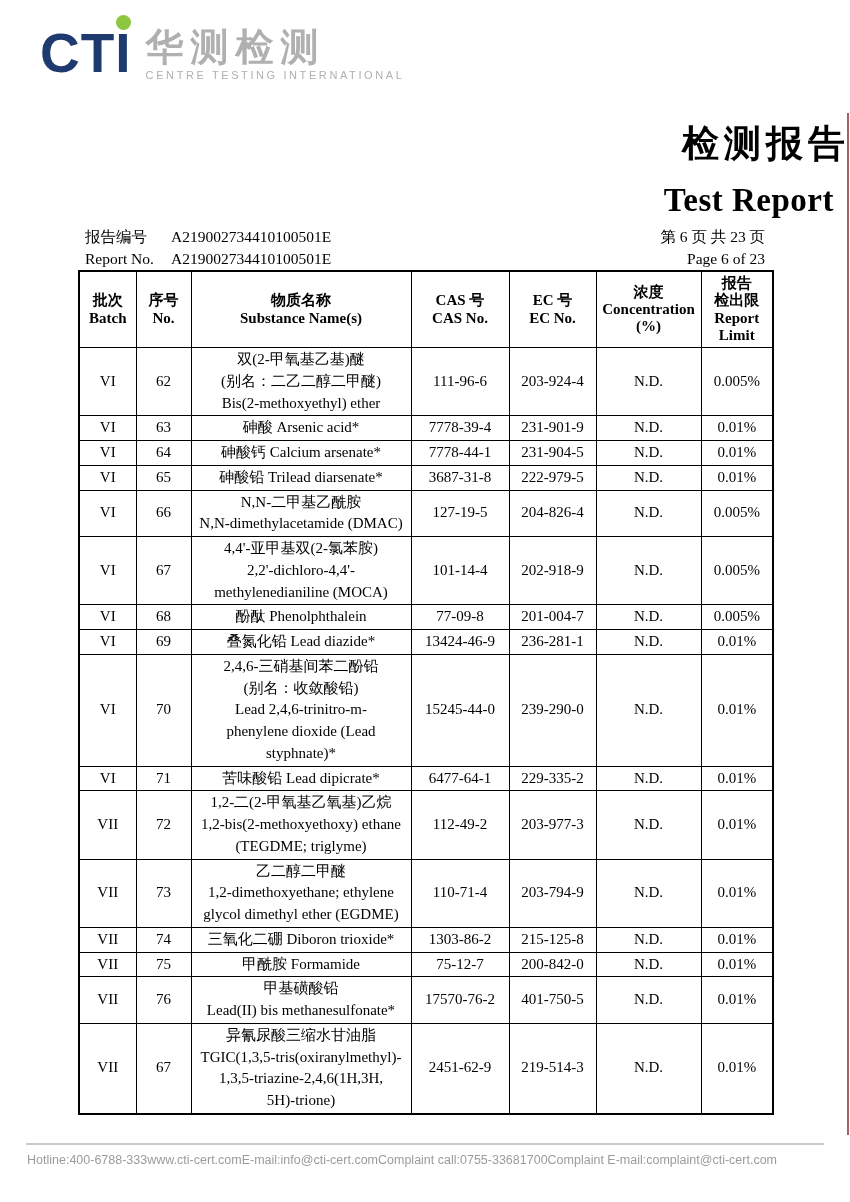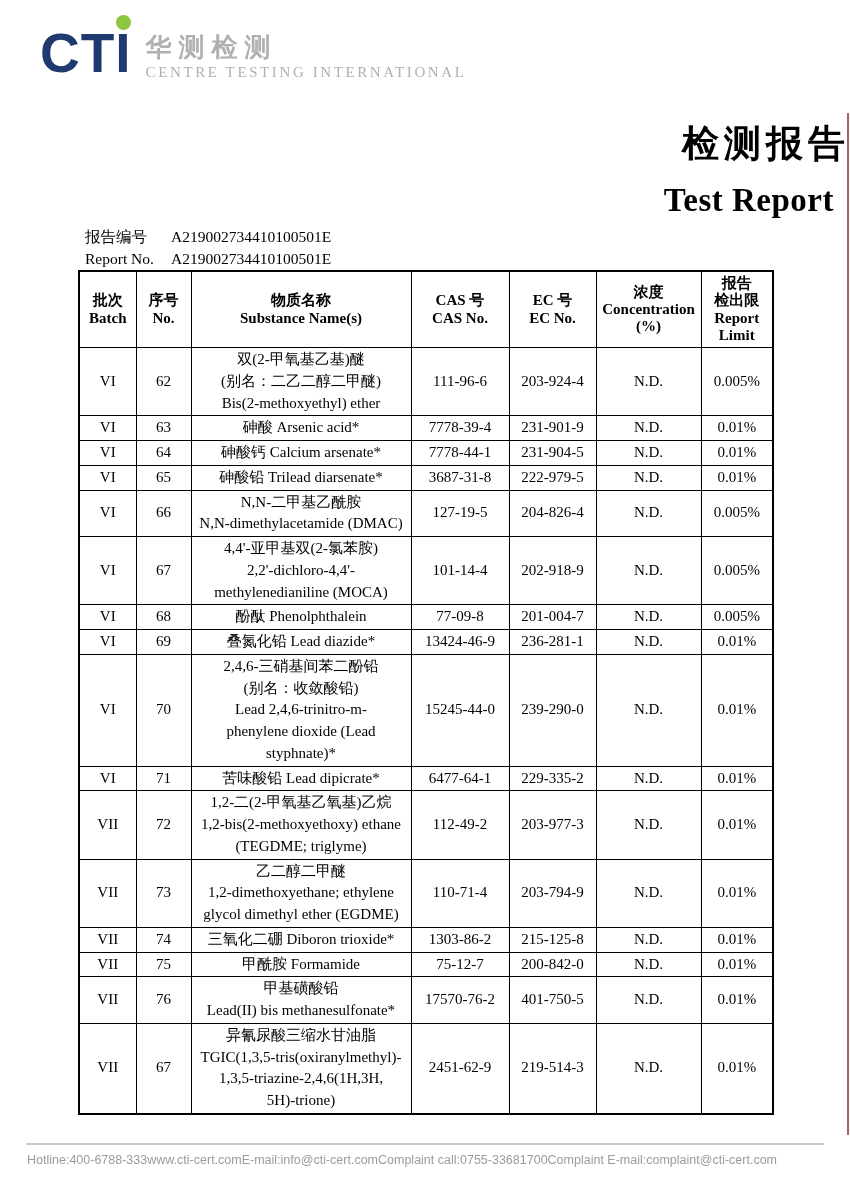--- a/index.html
+++ b/index.html
@@ -27,30 +27,30 @@
     color:var(--brand_navy,#1e3a6e);
   }
   .logo-dot {
     position:absolute;
     top:-11px; right:1px;
     width:15px; height:15px; border-radius:50%;
     background:var(--brand_green,#8dc63f);
   }
   .logo-right { margin-left:14px; padding-bottom:0px; }
   .logo-zh {
-    font-family:Liberation Mono, monospace;
-    font-size:26px; line-height:1.05;
+    font-family:Liberation Serif, serif;
+    font-size:38px; line-height:1.05;
     letter-spacing:7px;
     font-weight:600;
     color:var(--brand_gray,#b0b0b0);
     white-space:nowrap;
   }
   .logo-sub {
-    font-family:Liberation Serif, serif;
-    font-size:15px; letter-spacing:2.6px;
+    font-family:Liberation Sans, sans-serif;
+    font-size:11px; letter-spacing:2.6px;
     color:var(--brand_gray,#b0b0b0);
     margin-top:1px;
     white-space:nowrap;
   }
 
   
   .title-block { position:absolute; left:0; right:0; top:122px; text-align:right; }
   .title-zh {
     font-size:37px; font-weight:bold; letter-spacing:5px;
     margin:0; line-height:1.2;
@@ -141,20 +141,24 @@
   <div class="meta">
     <div class="meta-left">
       <div class="meta-row">
         <span class="meta-label">报告编号</span>
         <span class="meta-value">A219002734410100501E</span>
       </div>
       <div class="meta-row">
         <span class="meta-label">Report No.</span>
         <span class="meta-value">A219002734410100501E</span>
       </div>
+    </div>
+    <div class="meta-right">
+      <div>第 6 页  共 23 页</div>
+      <div>Page 6 of 23</div>
     </div>
   </div>
 
   <table class="report">
     <colgroup>
       <col class="c-batch">
         <col class="c-no">
         <col class="c-name">
         <col class="c-cas">
       <col class="c-ec">

